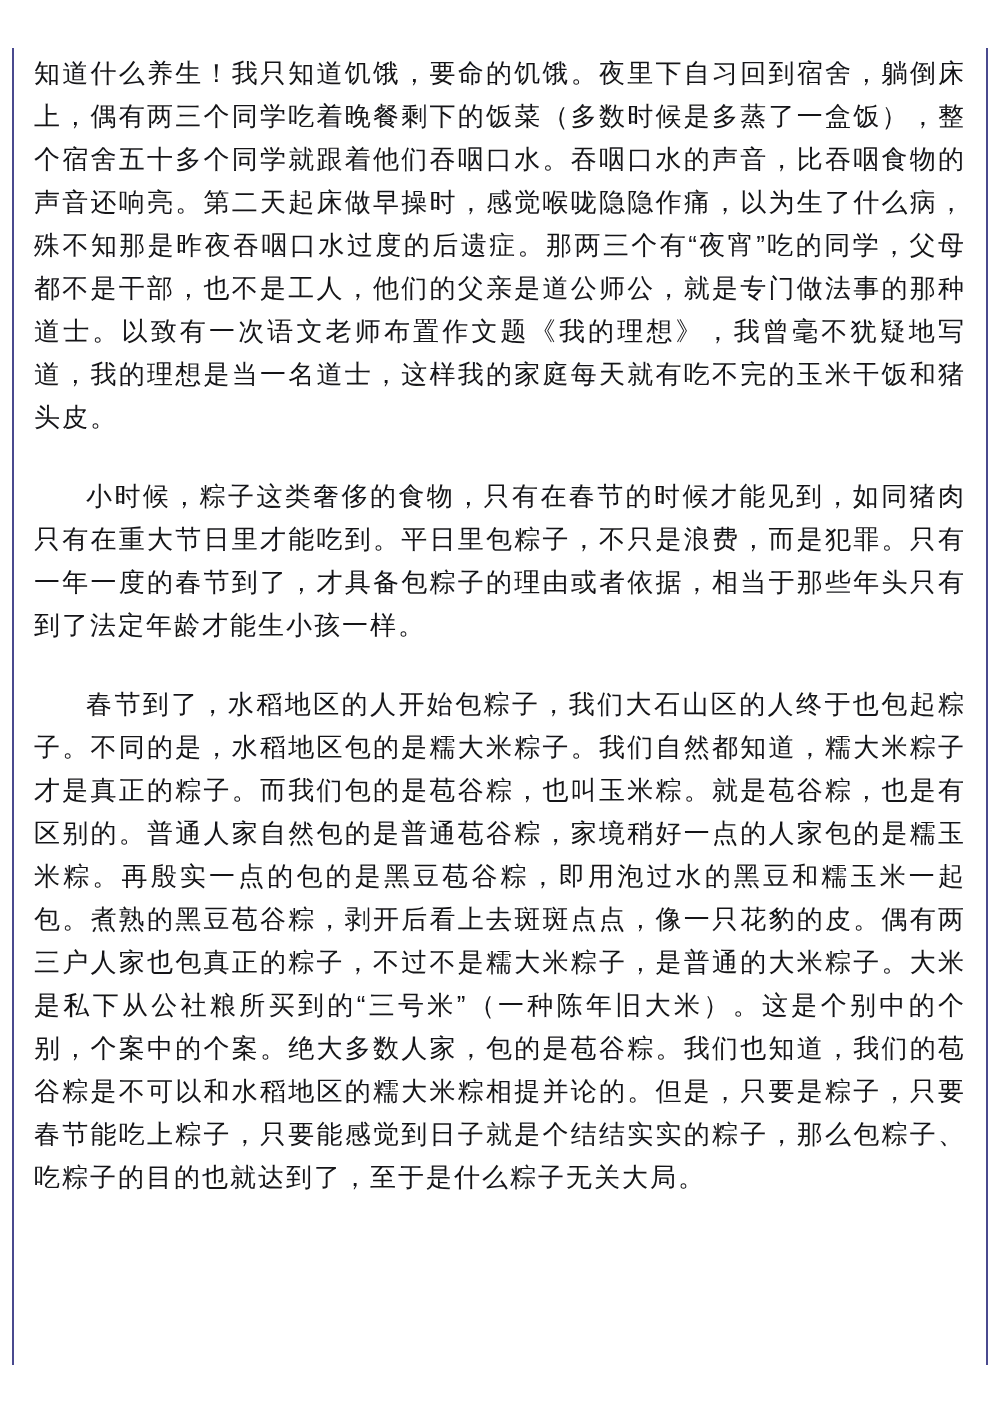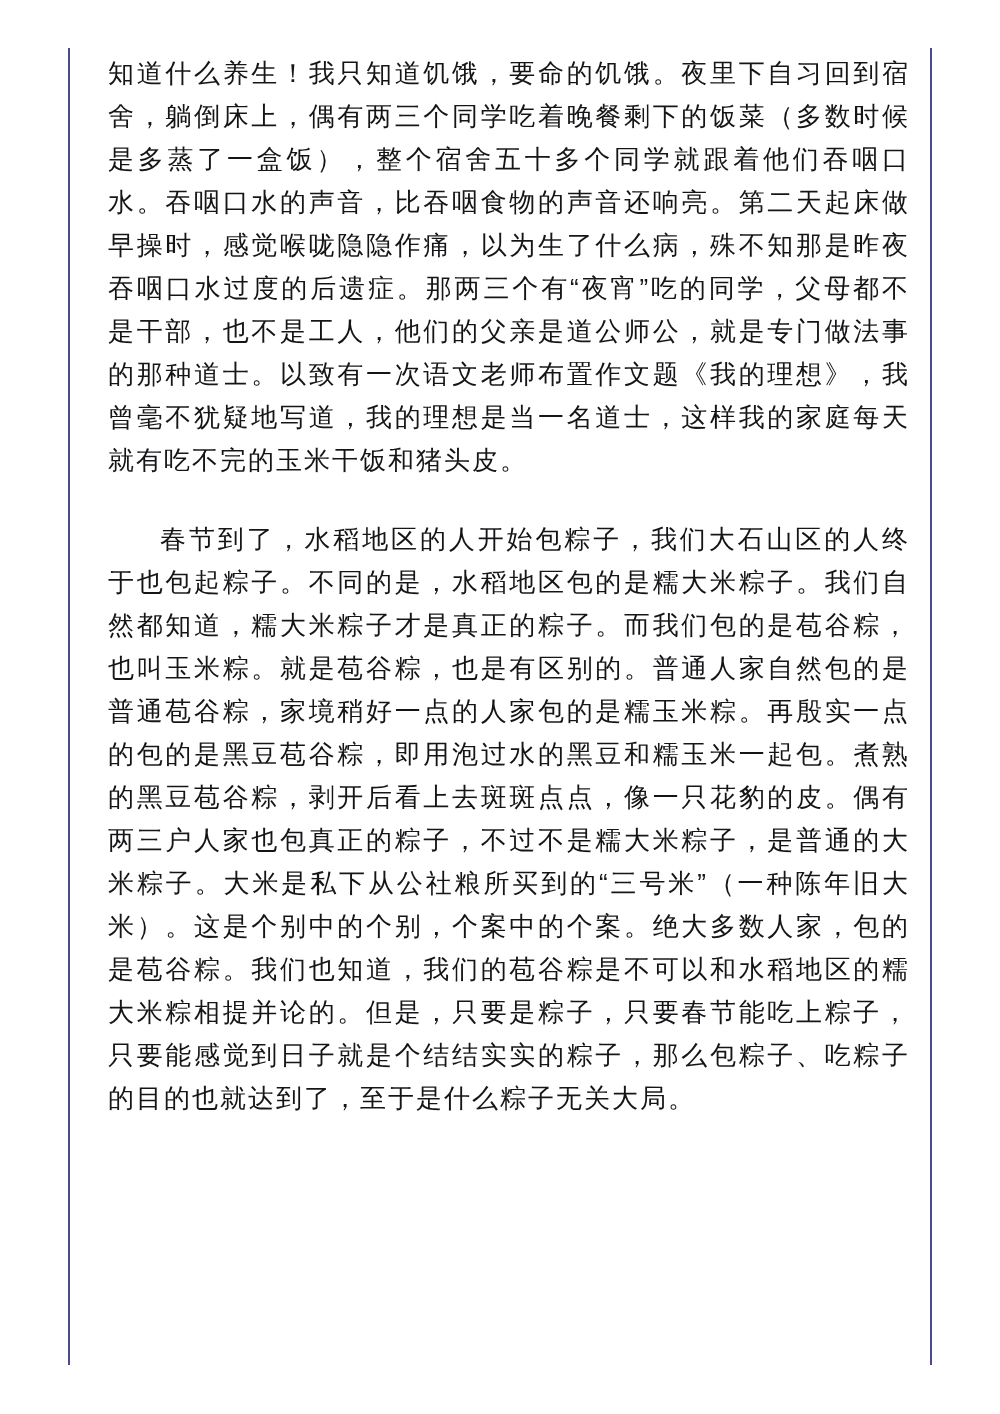--- a/index.html
+++ b/index.html
@@ -3,40 +3,41 @@
 <meta charset="utf-8">
 <style>
   * { margin: 0; padding: 0; box-sizing: border-box; }
   html, body {
     width: 1000px;
     min-height: 1414px;
     background: var(--page-bg, #ffffff);
     font-family: "Liberation Sans", "DejaVu Sans", sans-serif;
   }
   .page {
-    width: 864px;
+    width: 976px;
     margin: 48px auto 0 auto;
     min-height: 1317px;
     border-left: 2px solid var(--border-color, #4a4a8f);
     border-right: 2px solid var(--border-color, #4a4a8f);
-    padding: 4px 20px 0 38px;
+    padding: 4px 20px 0 20px;
   }
   .para {
     color: var(--text-color, #151518);
     font-size: 26px;
     line-height: 43px;
     letter-spacing: 2px;
     text-align: justify;
     text-justify: inter-ideograph;
     text-indent: 2em;
     margin-bottom: 36px;
   }
   .para.no-indent { text-indent: 0; }
 </style>
 </head>
 <body>
 
 <div class="page">
   <div id="article">
       <p class="para no-indent">知道什么养生！我只知道饥饿，要命的饥饿。夜里下自习回到宿舍，躺倒床上，偶有两三个同学吃着晚餐剩下的饭菜（多数时候是多蒸了一盒饭），整个宿舍五十多个同学就跟着他们吞咽口水。吞咽口水的声音，比吞咽食物的声音还响亮。第二天起床做早操时，感觉喉咙隐隐作痛，以为生了什么病，殊不知那是昨夜吞咽口水过度的后遗症。那两三个有“夜宵”吃的同学，父母都不是干部，也不是工人，他们的父亲是道公师公，就是专门做法事的那种道士。以致有一次语文老师布置作文题《我的理想》，我曾毫不犹疑地写道，我的理想是当一名道士，这样我的家庭每天就有吃不完的玉米干饭和猪头皮。</p>
+      <p class="para">小时候，粽子这类奢侈的食物，只有在春节的时候才能见到，如同猪肉只有在重大节日里才能吃到。平日里包粽子，不只是浪费，而是犯罪。只有一年一度的春节到了，才具备包粽子的理由或者依据，相当于那些年头只有到了法定年龄才能生小孩一样。</p>
       <p class="para">春节到了，水稻地区的人开始包粽子，我们大石山区的人终于也包起粽子。不同的是，水稻地区包的是糯大米粽子。我们自然都知道，糯大米粽子才是真正的粽子。而我们包的是苞谷粽，也叫玉米粽。就是苞谷粽，也是有区别的。普通人家自然包的是普通苞谷粽，家境稍好一点的人家包的是糯玉米粽。再殷实一点的包的是黑豆苞谷粽，即用泡过水的黑豆和糯玉米一起包。煮熟的黑豆苞谷粽，剥开后看上去斑斑点点，像一只花豹的皮。偶有两三户人家也包真正的粽子，不过不是糯大米粽子，是普通的大米粽子。大米是私下从公社粮所买到的“三号米”（一种陈年旧大米）。这是个别中的个别，个案中的个案。绝大多数人家，包的是苞谷粽。我们也知道，我们的苞谷粽是不可以和水稻地区的糯大米粽相提并论的。但是，只要是粽子，只要春节能吃上粽子，只要能感觉到日子就是个结结实实的粽子，那么包粽子、吃粽子的目的也就达到了，至于是什么粽子无关大局。</p>
     </div>
 </div>
 
 </body></html>

